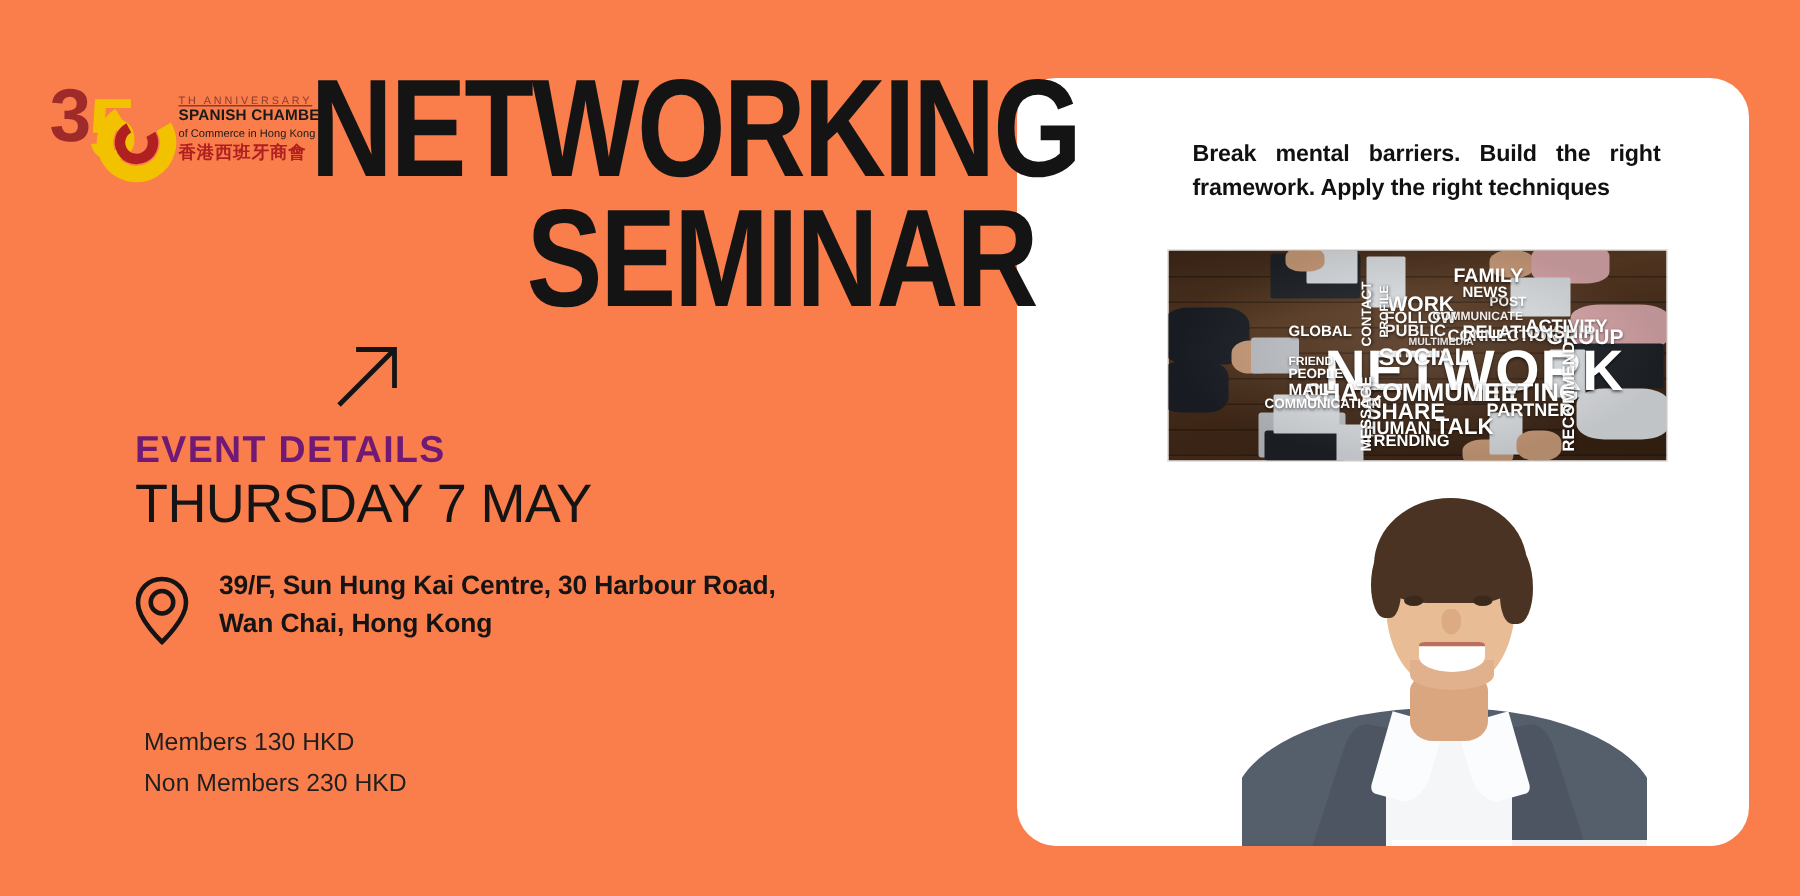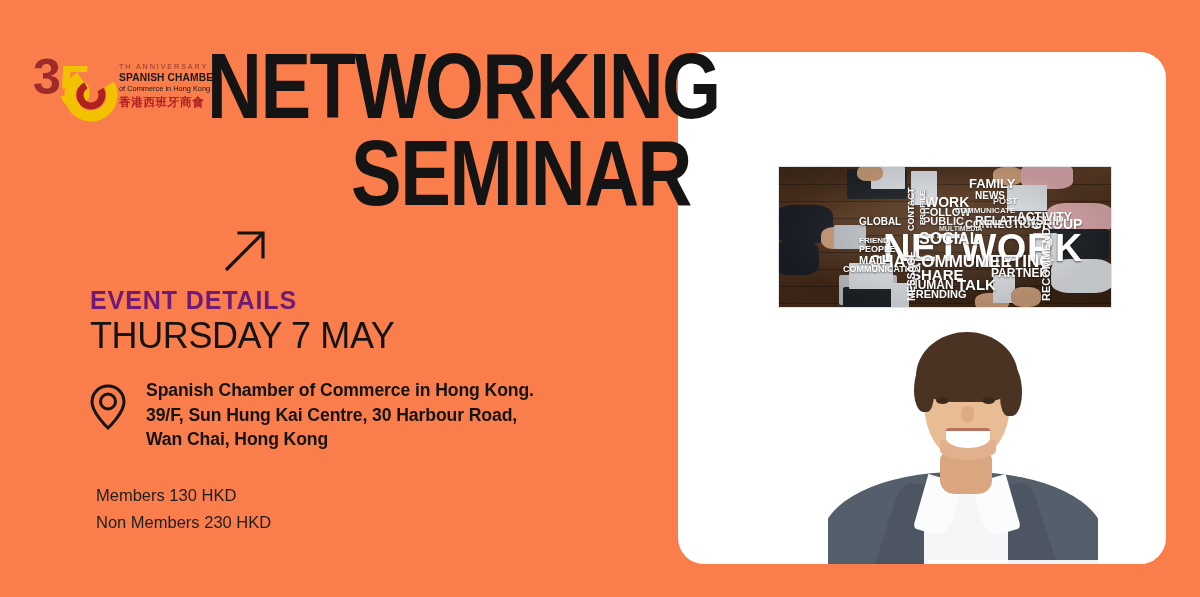--- a/index.html
+++ b/index.html
@@ -54,20 +54,21 @@
     top: 14px;
     width: 96px;
   }
   .anniv-line1 {
     font-size: 7.2px;
     letter-spacing: 1.9px;
     color: #8f3a2a;
     font-weight: 400;
     line-height: 10px;
     white-space: nowrap;
+    text-decoration: underline;
   }
   .anniv-line2 {
     font-size: 10.2px;
     letter-spacing: 0.15px;
     color: #1a1a1a;
     font-weight: bold;
     line-height: 12px;
     white-space: nowrap;
   }
   .anniv-line3 {
@@ -477,20 +478,21 @@
     z-index: 3;
   }
 </style>
 </head>
 <body>
 
 <div id="poster">
 
   <div id="white-card">
 
+    <div id="card-tagline">Break mental barriers. Build the right framework. Apply the right techniques</div>
 
     <div id="wordcloud">
       <div class="plank" style="top:0px"></div>
       <div class="plank" style="top:17px"></div>
       <div class="plank" style="top:34px"></div>
       <div class="plank" style="top:51px"></div>
       <div class="plank" style="top:68px"></div>
       <div class="plank" style="top:85px"></div>
       <div class="plank" style="top:102px"></div>
       <div class="plank" style="top:119px"></div>
@@ -606,21 +608,20 @@
 
   <div id="event-details-label">EVENT DETAILS</div>
   <div id="event-date">THURSDAY 7 MAY</div>
 
   <div id="venue-block">
     <svg id="pin-icon" viewBox="0 0 40 50">
       <path d="M20 4 C11 4 4 11 4 20 C4 31 20 46 20 46 C20 46 36 31 36 20 C36 11 29 4 20 4 Z" fill="none" stroke="#141414" stroke-width="3"></path>
       <circle cx="20" cy="19.5" r="7.5" fill="none" stroke="#141414" stroke-width="3"></circle>
     </svg>
     <div id="venue-text">
-      <div>Spanish Chamber of Commerce in Hong Kong.</div>
       <div>39/F, Sun Hung Kai Centre, 30 Harbour Road,</div>
       <div>Wan Chai, Hong Kong</div>
     </div>
   </div>
 
   <div id="prices">
     <div>Members 130 HKD</div>
     <div>Non Members 230 HKD</div>
   </div>
 

